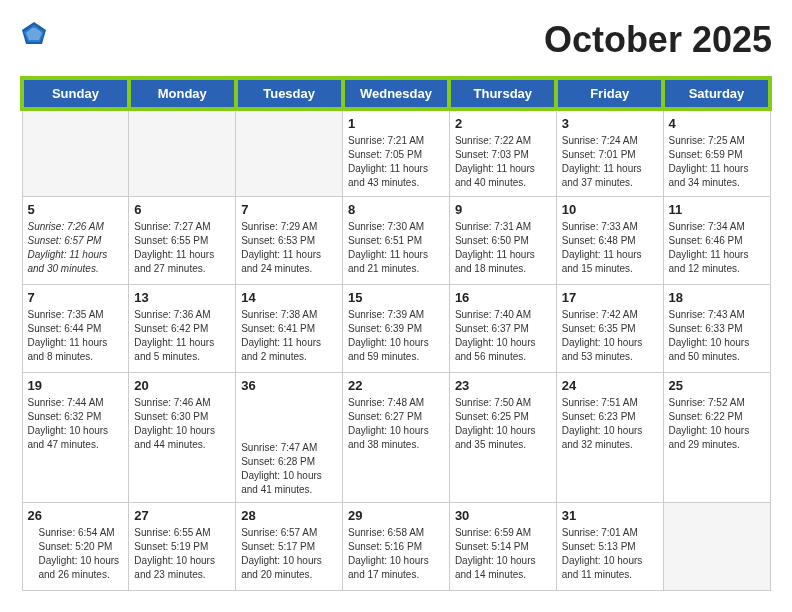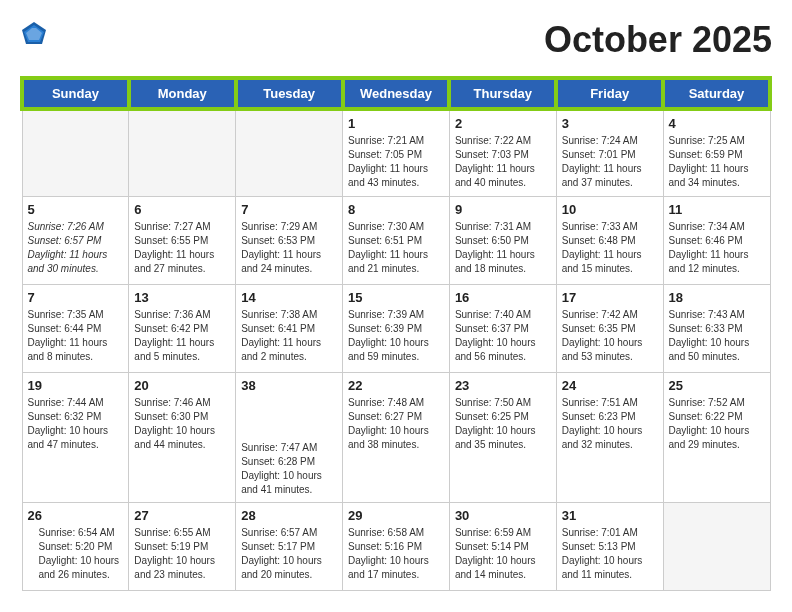--- a/index.html
+++ b/index.html
@@ -264,21 +264,21 @@
 and 47 minutes.</div>
         </td>
         <td>
           <span class="day-number">20</span>
           <div class="day-info" style="white-space: pre-line;">Sunrise: 7:46 AM
 Sunset: 6:30 PM
 Daylight: 10 hours
 and 44 minutes.</div>
         </td>
         <td>
-          <span class="day-number">38</span>
+          <span class="day-number">36</span>
           <div class="day-info" style="white-space: pre-line; margin-top: 48px;">Sunrise: 7:47 AM
 Sunset: 6:28 PM
 Daylight: 10 hours
 and 41 minutes.</div>
         </td>
         <td>
           <span class="day-number">22</span>
           <div class="day-info" style="white-space: pre-line;">Sunrise: 7:48 AM
 Sunset: 6:27 PM
 Daylight: 10 hours

